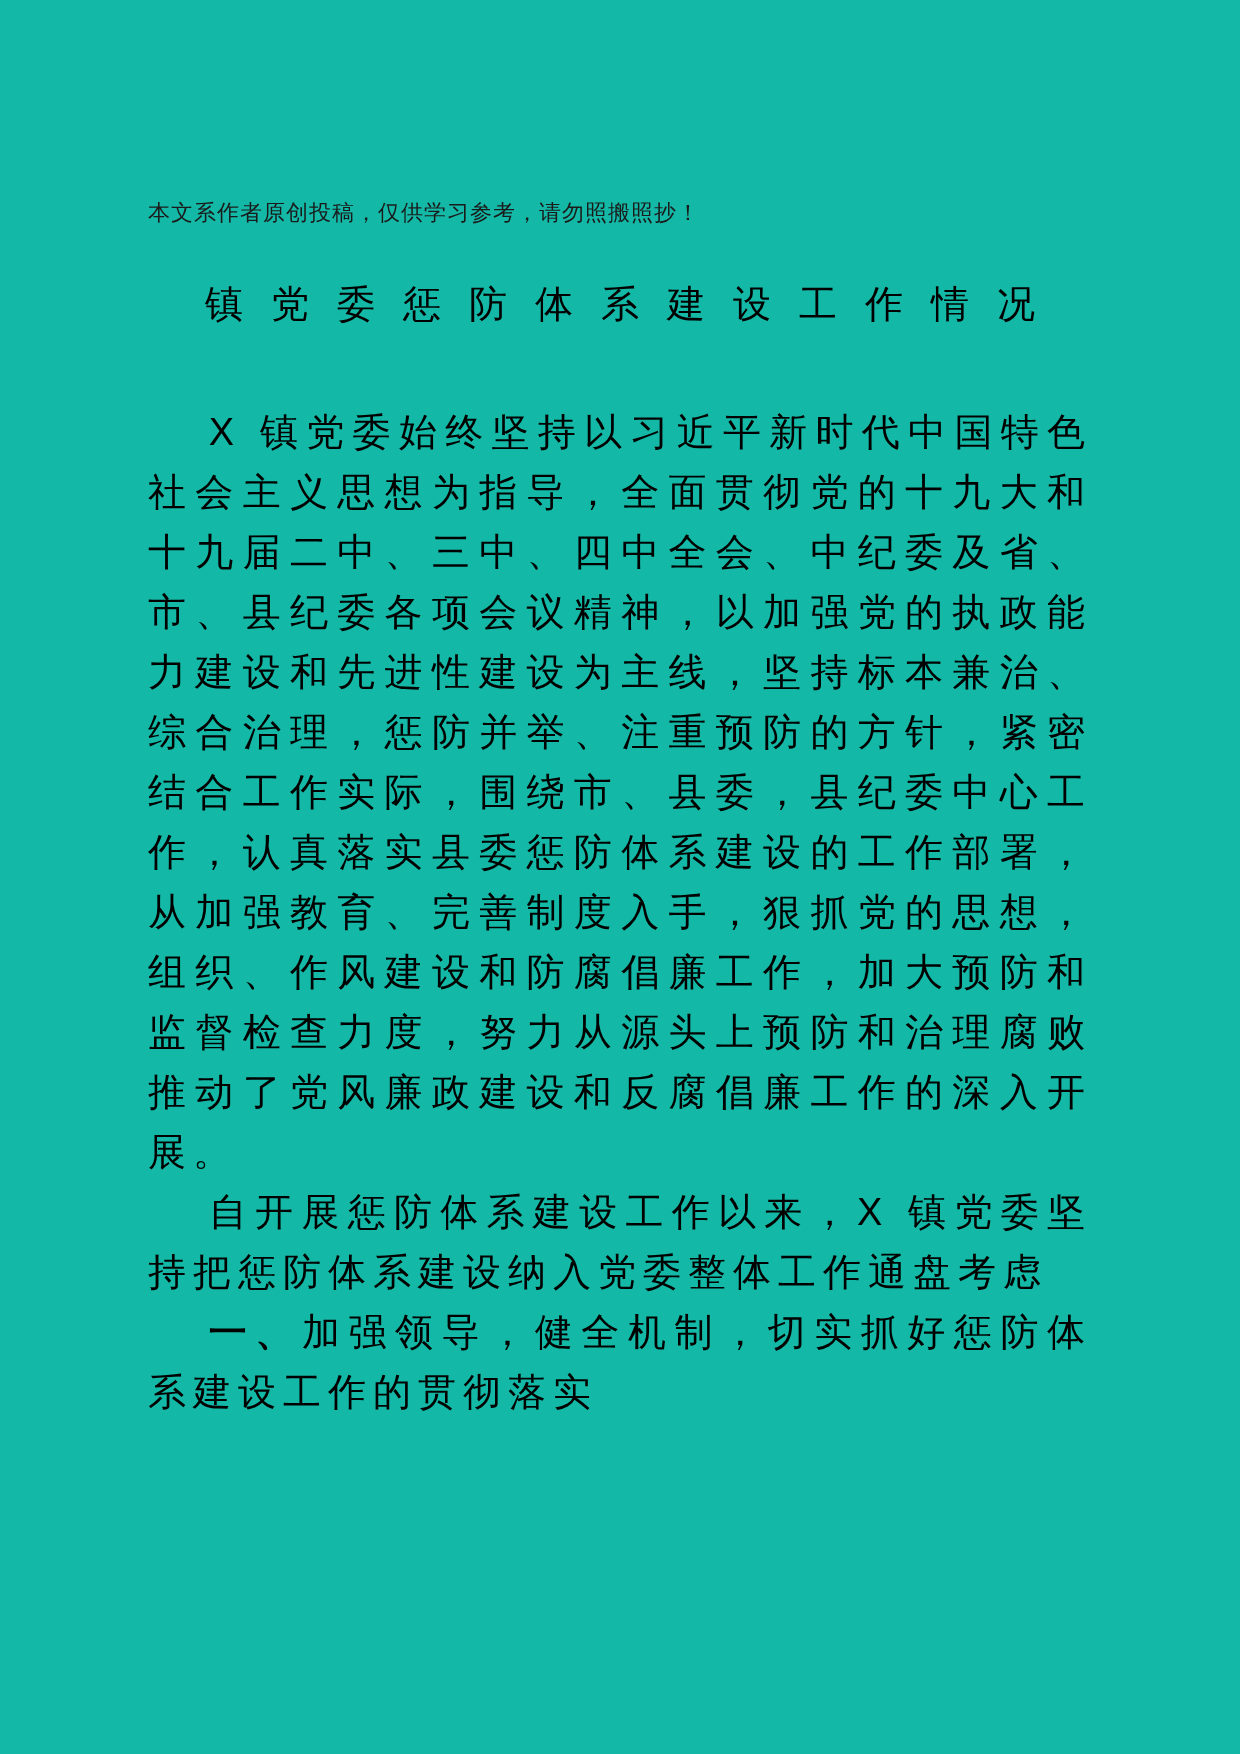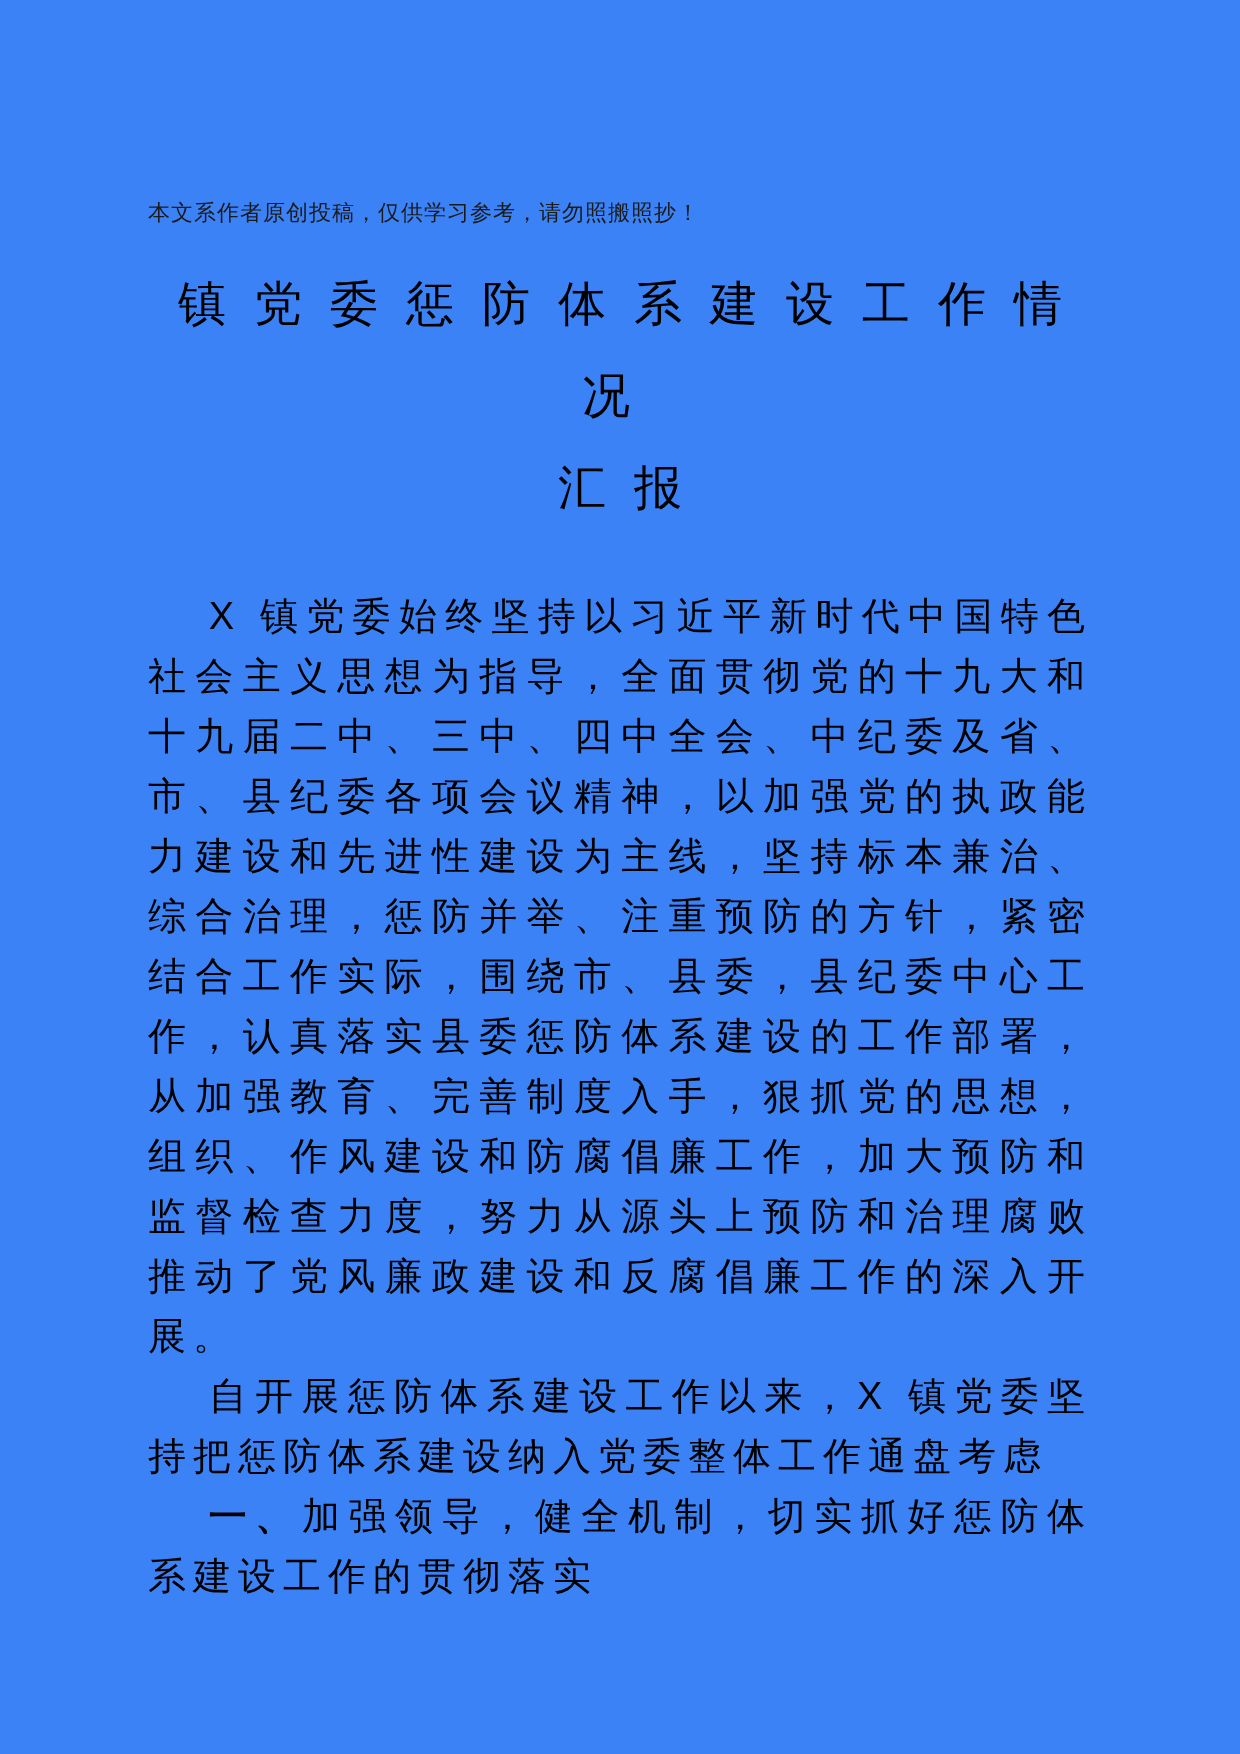--- a/index.html
+++ b/index.html
@@ -5,37 +5,37 @@
   html, body {
     margin: 0;
     padding: 0;
     background: #ffffff;
   }
   .page {
     position: relative;
     width: 1240px;
     height: 1754px;
     margin: 0 auto;
-    background: #3b82f6;
+    background: #14b8a6;
     color: #000000;
     font-family: "Liberation Sans", sans-serif;
     box-sizing: border-box;
     padding: 198px 148px 0 148px;
     overflow: hidden;
   }
   .disclaimer {
     font-size: 22px;
     line-height: 30px;
     letter-spacing: 1px;
     color: #1a1a1a;
   }
   .doc-title {
     margin-top: 30px;
     text-align: center;
-    font-size: 48px;
+    font-size: 38px;
     font-weight: 500;
     line-height: 92px;
     letter-spacing: 28px;
     color: #000000;
   }
   .doc-title .title-line {
     display: block;
     text-indent: 28px; 
   }
   .body-text {
@@ -56,21 +56,20 @@
 </style>
 </head>
 <body>
 
 <div class="page">
 
   <div class="disclaimer">本文系作者原创投稿，仅供学习参考，请勿照搬照抄！</div>
 
   <div class="doc-title">
     <span class="title-line">镇党委惩防体系建设工作情况</span>
-    <span class="title-line">汇报</span>
   </div>
 
   <div class="body-text">
 
     <p>X 镇党委始终坚持以习近平新时代中国特色社会主义思想为指导，全面贯彻党的十九大和十九届二中、三中、四中全会、中纪委及省、市、县纪委各项会议精神，以加强党的执政能力建设和先进性建设为主线，坚持标本兼治、综合治理，惩防并举、注重预防的方针，紧密结合工作实际，围绕市、县委，县纪委中心工作，认真落实县委惩防体系建设的工作部署，从加强教育、完善制度入手，狠抓党的思想，组织、作风建设和防腐倡廉工作，加大预防和监督检查力度，努力从源头上预防和治理腐败推动了党风廉政建设和反腐倡廉工作的深入开展。</p>
 
     <p>自开展惩防体系建设工作以来，X 镇党委坚持把惩防体系建设纳入党委整体工作通盘考虑</p>
 
     <p><span class="heading-prefix">一、</span><span>加强领导，健全机制，切实抓好惩防体系建设工作的贯彻落实</span></p>
 

